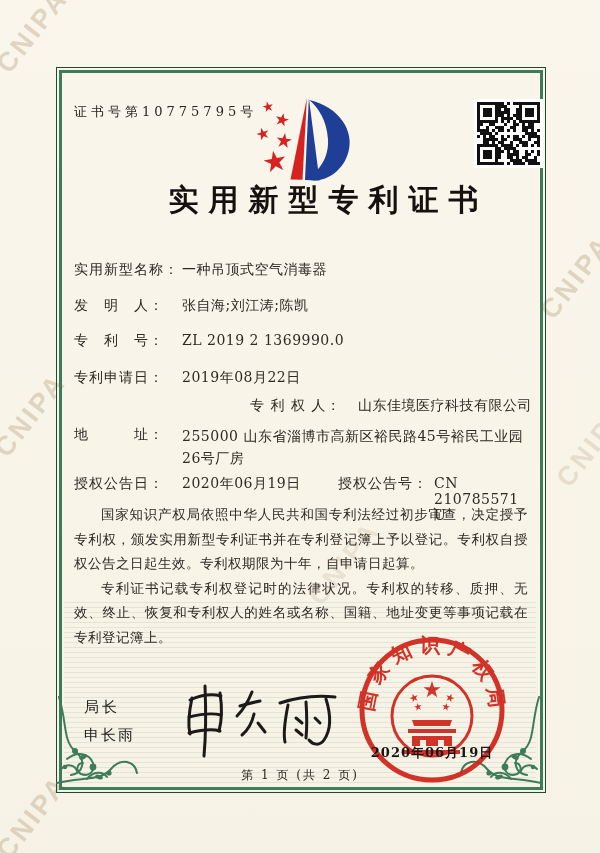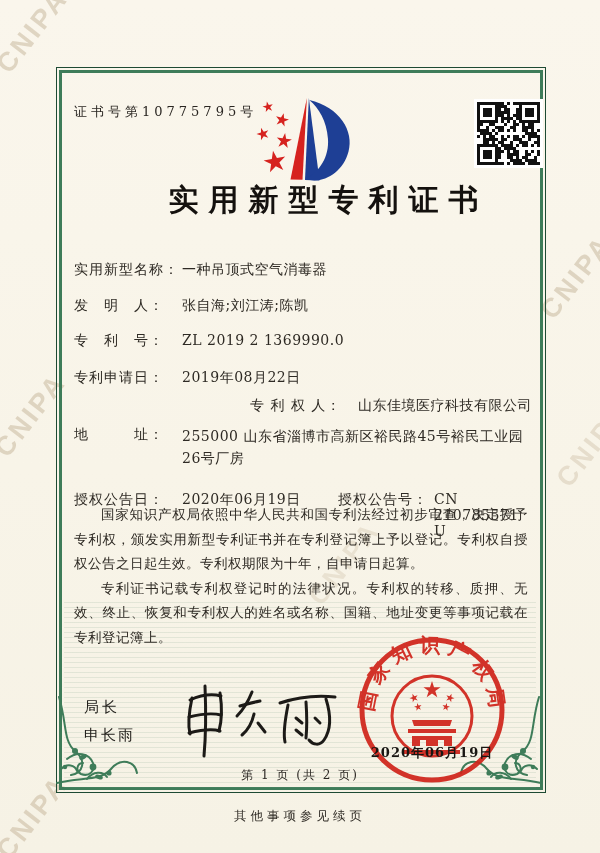--- a/index.html
+++ b/index.html
@@ -447,21 +447,21 @@
       <span class="fvalue">2019年08月22日</span>
     </div>
     <div class="frow" style="margin-top:10px;justify-content:flex-end;">
       <span class="flabel">专 利 权 人：</span>
       <span class="fvalue">山东佳境医疗科技有限公司</span>
     </div>
     <div class="frow" style="margin-top:11px;">
       <span class="flabel">地　　　址：</span>
       <span class="fvalue addr-val">255000 山东省淄博市高新区裕民路45号裕民工业园26号厂房</span>
     </div>
-    <div class="frow" style="margin-top:22px;">
+    <div class="frow" style="margin-top:6px;">
       <span class="flabel">授权公告日：</span>
       <span class="fvalue" style="flex:0 0 142px;">2020年06月19日</span>
       <span class="flabel" style="flex:0 0 96px;margin-left:14px;">授权公告号：</span>
       <span class="fvalue">CN 210785571 U</span>
     </div>
   </div>
 
   <div class="paras">
     <p>国家知识产权局依照中华人民共和国专利法经过初步审查，决定授予专利权，颁发实用新型专利证书并在专利登记簿上予以登记。专利权自授权公告之日起生效。专利权期限为十年，自申请日起算。</p>
     <p>专利证书记载专利权登记时的法律状况。专利权的转移、质押、无效、终止、恢复和专利权人的姓名或名称、国籍、地址变更等事项记载在专利登记簿上。</p>
@@ -510,15 +510,14 @@
       <use href="#st" transform="translate(90,73) scale(4) rotate(12)"></use>
       <path d="M56,86 L96,86 L94,92 L58,92 Z"></path>
       <path d="M52,95 L100,95 L100,99 L52,99 Z"></path>
       <path d="M56,102 L96,102 L96,112 L88,112 L88,106 L82,106 L82,112 L70,112 L70,106 L64,106 L64,112 L56,112 Z"></path>
       <path d="M48,116 L104,116 L104,120 L48,120 Z"></path>
     </g>
   </svg>
   <div class="seal-date">2020年06月19日</div>
 
   <div class="page-info">第 1 页 (共 2 页)</div>
-  <div class="cont-note">其他事项参见续页</div>
 
 </div>
 
 </body></html>

